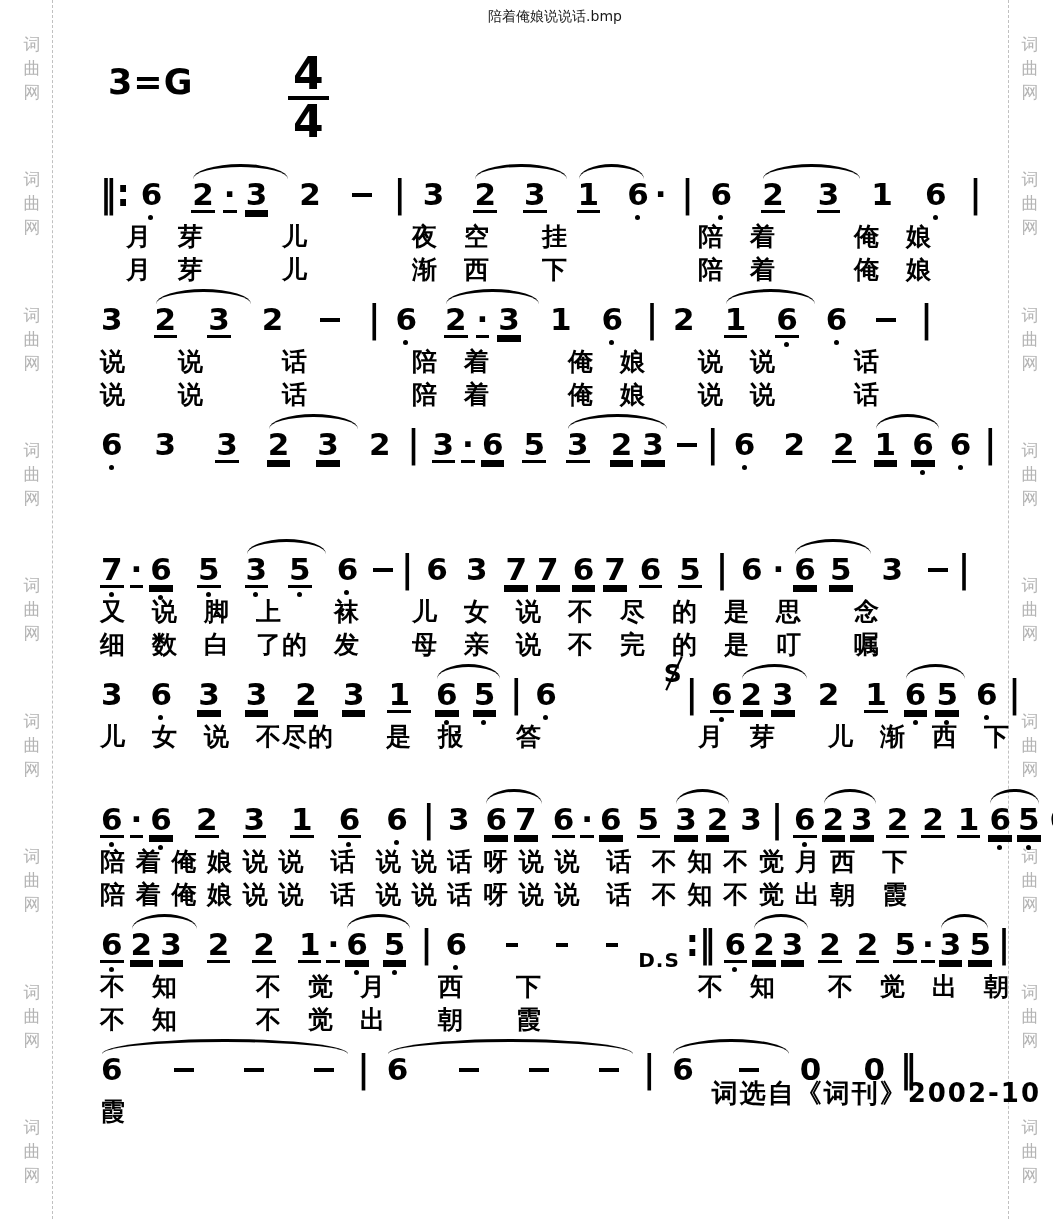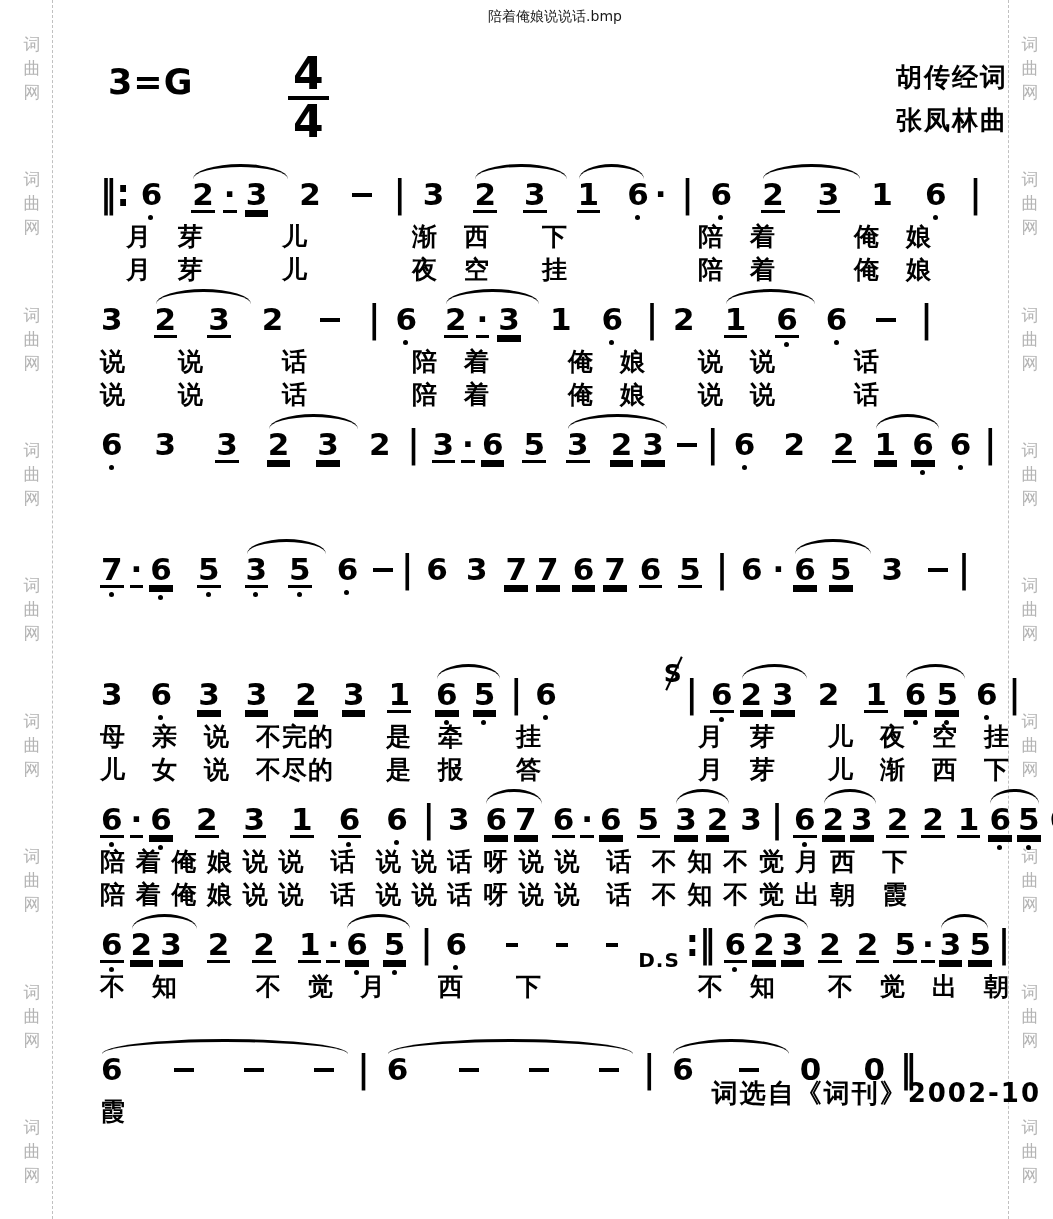--- a/index.html
+++ b/index.html
@@ -154,24 +154,20 @@
 
 <div class="content">
   <div class="filename">陪着俺娘说说话.bmp</div>
 
   <div class="header-row">
     <div class="key-sig">3=G</div>
     <div class="timesig">
       <span class="num">4</span>
       <span class="den">4</span>
     </div>
-    <div class="credits">
-      <div>胡传经词</div>
-      <div>张凤林曲</div>
-    </div>
   </div>
 
   <div class="systems">
       <div class="system">
         <div class="notes-row">
           <span class="bar" style="margin-right: 10px;">‖:</span>
           <span class="note lo" style="margin-right: 28px;">6</span>
           <span class="slur">
             <span class="note u1" style="margin-right: 8px;">2</span>
             <span class="note u1" style="margin-right: 8px;">·</span>
@@ -193,22 +189,22 @@
           <span class="bar" style="margin-right: 16px;">|</span>
           <span class="note lo" style="margin-right: 28px;">6</span>
           <span class="slur">
             <span class="note u1" style="margin-right: 32px;">2</span>
             <span class="note u1" style="margin-right: 30px;">3</span>
           </span>
           <span class="note" style="margin-right: 30px;">1</span>
           <span class="note lo" style="margin-right: 22px;">6</span>
           <span class="bar" style="margin-right: 0px;">|</span>
         </div>
+        <div class="lyric-row">　月　芽　　　儿　　　　夜　空　　挂　　　　　陪　着　　　俺　娘</div>
         <div class="lyric-row">　月　芽　　　儿　　　　渐　西　　下　　　　　陪　着　　　俺　娘</div>
-        <div class="lyric-row">　月　芽　　　儿　　　　夜　空　　挂　　　　　陪　着　　　俺　娘</div>
       </div>
       <div class="system">
         <div class="notes-row">
           <span class="note" style="margin-right: 30px;">3</span>
           <span class="slur">
             <span class="note u1" style="margin-right: 30px;">2</span>
             <span class="note u1" style="margin-right: 30px;">3</span>
           </span>
           <span class="note" style="margin-right: 36px;">2</span>
           <span class="dash" style="margin-right: 28px;"></span>
@@ -292,20 +288,22 @@
           <span class="note" style="margin-right: 8px;">6</span>
           <span class="note" style="margin-right: 8px;">·</span>
           <span class="slur">
             <span class="note u2" style="margin-right: 12px;">6</span>
             <span class="note u2" style="margin-right: 28px;">5</span>
           </span>
           <span class="note" style="margin-right: 24px;">3</span>
           <span class="dash" style="margin-right: 10px;"></span>
           <span class="bar" style="margin-right: 0px;">|</span>
         </div>
+        <div class="lyric-row">又　说　脚　上　　袜　　儿　女　说　不　尽　的　是　思　　念</div>
+        <div class="lyric-row">细　数　白　了的　发　　母　亲　说　不　完　的　是　叮　　嘱</div>
       </div>
       <div class="system">
         <div class="notes-row">
           <span class="note" style="margin-right: 26px;">3</span>
           <span class="note lo" style="margin-right: 24px;">6</span>
           <span class="note u2" style="margin-right: 24px;">3</span>
           <span class="note u2" style="margin-right: 26px;">3</span>
           <span class="note u2" style="margin-right: 24px;">2</span>
           <span class="note u2" style="margin-right: 22px;">3</span>
           <span class="note u1" style="margin-right: 24px;">1</span>
@@ -327,21 +325,20 @@
           </span>
           <span class="note" style="margin-right: 24px;">2</span>
           <span class="note u1" style="margin-right: 16px;">1</span>
           <span class="slur">
             <span class="note u2 lo" style="margin-right: 8px;">6</span>
             <span class="note u2 lo" style="margin-right: 16px;">5</span>
           </span>
           <span class="note lo" style="margin-right: 10px;">6</span>
           <span class="bar" style="margin-right: 0px;">|</span>
         </div>
-        <div class="lyric-row">母　亲　说　不完的　　是　牵　　挂　　　　　　月　芽　　儿　夜　空　挂</div>
         <div class="lyric-row">儿　女　说　不尽的　　是　报　　答　　　　　　月　芽　　儿　渐　西　下</div>
       </div>
       <div class="system">
         <div class="notes-row">
           <span class="note u1 lo" style="margin-right: 6px;">6</span>
           <span class="note u1" style="margin-right: 6px;">·</span>
           <span class="note u2 lo" style="margin-right: 22px;">6</span>
           <span class="note u1" style="margin-right: 24px;">2</span>
           <span class="note u1" style="margin-right: 24px;">3</span>
           <span class="note u1" style="margin-right: 24px;">1</span>
@@ -411,20 +408,21 @@
           <span class="note u1" style="margin-right: 14px;">2</span>
           <span class="note u1" style="margin-right: 4px;">5</span>
           <span class="note u1" style="margin-right: 4px;">·</span>
           <span class="slur">
             <span class="note u2" style="margin-right: 6px;">3</span>
             <span class="note u2" style="margin-right: 6px;">5</span>
           </span>
           <span class="bar" style="margin-right: 0px;">|</span>
         </div>
         <div class="lyric-row">不　知　　　不　觉　月　　西　　下　　　　　　不　知　　不　觉　出　朝</div>
+        <div class="lyric-row">不　知　　　不　觉　出　　朝　　霞</div>
       </div>
       <div class="system">
         <div class="notes-row">
           <span class="slur">
             <span class="note" style="margin-right: 50px;">6</span>
             <span class="dash" style="margin-right: 50px;"></span>
             <span class="dash" style="margin-right: 50px;"></span>
             <span class="dash" style="margin-right: 24px;"></span>
           </span>
           <span class="bar" style="margin-right: 16px;">|</span>

